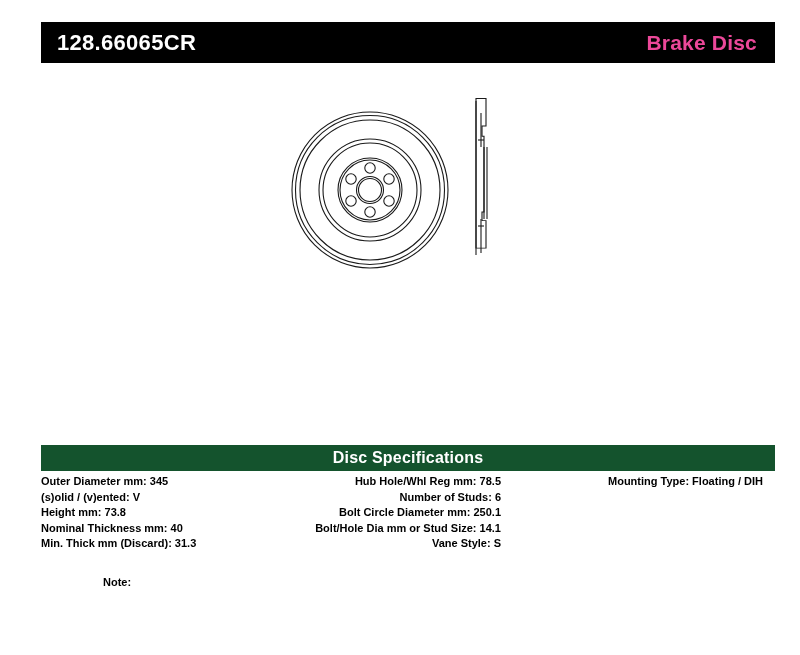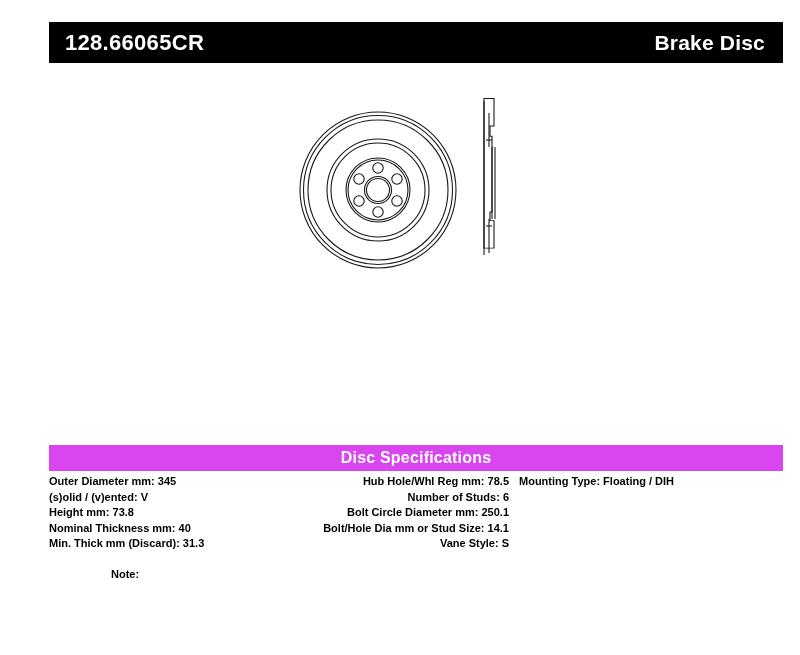--- a/index.html
+++ b/index.html
@@ -11,21 +11,21 @@
     width: 800px;
     height: 655px;
     font-family: "Liberation Sans", sans-serif;
     color: #000;
     position: relative;
     overflow: hidden;
   }
 
   .sheet {
     position: absolute;
-    left: 16px; top: 0;
+    left: 8px; top: 0;
     width: 656px;
     height: 655px;
   }
 
   
   .header-bar {
     position: absolute;
     left: 33px;
     top: 22px;
     width: 734px;
@@ -38,21 +38,21 @@
     padding: 0 18px 0 16px;
   }
   .part-number {
     color: #ffffff;
     font-size: 22px;
     font-weight: bold;
     letter-spacing: 0.3px;
     line-height: 1;
   }
   .product-type {
-    color: #ffffff;
+    color: #ec4899;
     font-size: 21px;
     font-weight: bold;
     letter-spacing: 0.2px;
     line-height: 1;
   }
 
   
   .drawing {
     position: absolute;
     left: 270px;
@@ -62,21 +62,21 @@
   }
   .drawing svg { display: block; }
 
   
   .spec-title-bar {
     position: absolute;
     left: 33px;
     top: 445px;
     width: 734px;
     height: 26px;
-    background: #d946ef;
+    background: #14532d;
     display: flex;
     align-items: center;
     justify-content: center;
   }
   .spec-title {
     color: #ffffff;
     font-size: 16px;
     font-weight: bold;
     letter-spacing: 0.2px;
     line-height: 1;
@@ -100,36 +100,37 @@
     box-sizing: border-box;
   }
   .spec-col-mid {
     width: 260px;
     text-align: right;
     padding-right: 10px;
     box-sizing: border-box;
   }
   .spec-col-right {
     width: 264px;
-    text-align: left;
+    text-align: right;
     padding-right: 12px;
     box-sizing: border-box;
   }
 
   .note-row {
     position: absolute;
     left: 33px;
     top: 568px;
     width: 734px;
     font-size: 11px;
     font-weight: bold;
   }
   .note-label {
     display: inline-block;
     padding-left: 62px;
+    margin-top: 8px;
   }
 </style>
 </head>
 <body>
 
 <div class="sheet">
 
   <div class="header-bar">
     <div class="part-number">128.66065CR</div>
     <div class="product-type">Brake Disc</div>

